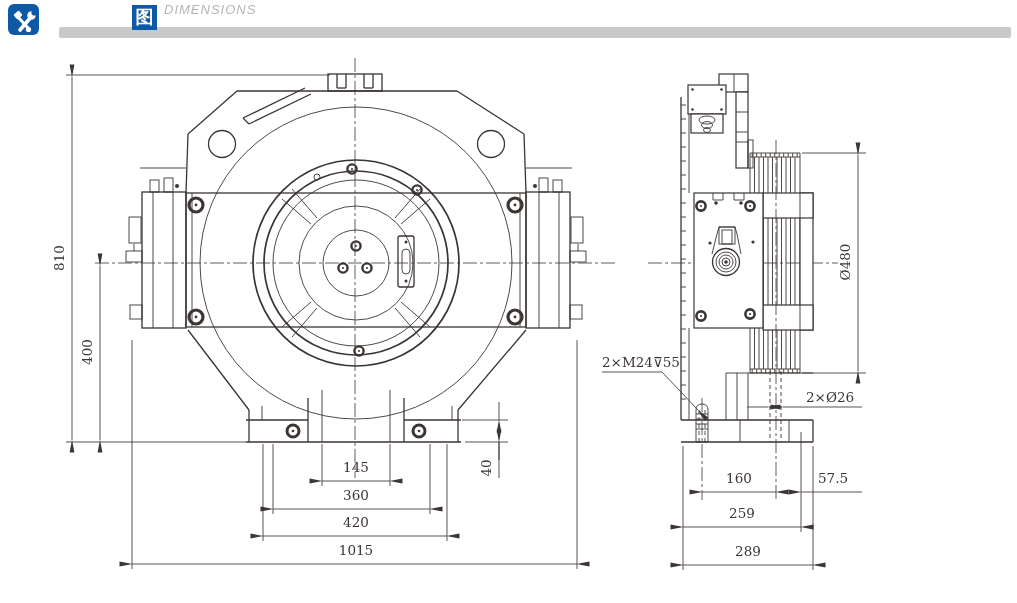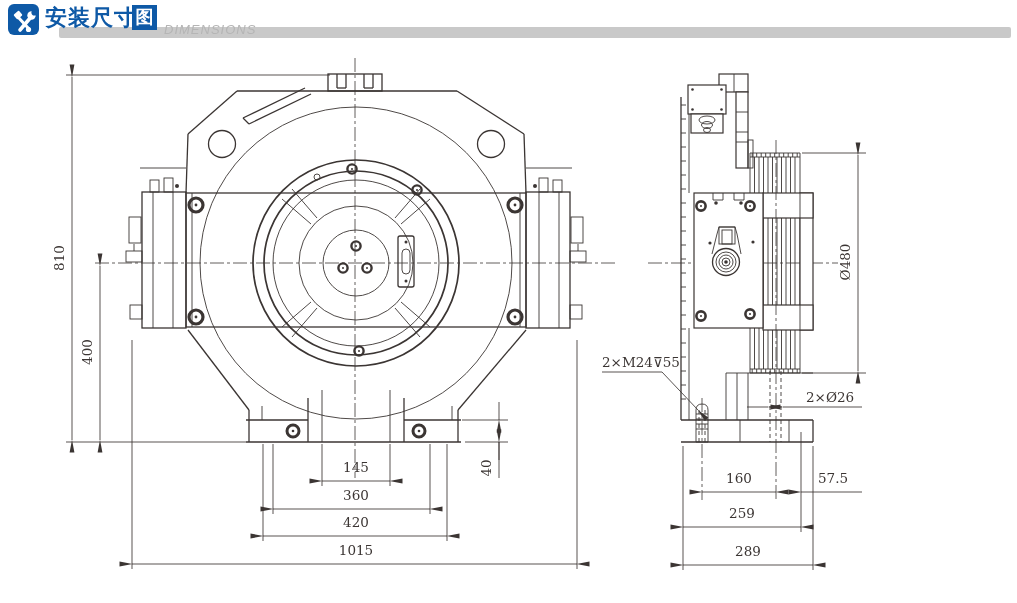--- a/index.html
+++ b/index.html
@@ -5,21 +5,21 @@
   html,body{margin:0;padding:0;background:#ffffff;}
   #page{position:relative;width:1017px;height:603px;background:#fff;overflow:hidden;
         font-family:"Liberation Sans", sans-serif;}
   
   .hdr-bar{position:absolute;left:59px;top:27px;width:952px;height:11px;background:#c9c9c9;border-radius:2px;}
   .hdr-icon{position:absolute;left:8px;top:4px;width:31px;height:31px;}
   .hdr-title{position:absolute;left:45px;top:3px;font-size:22px;font-weight:bold;color:#0e59a6;
              letter-spacing:1px;white-space:nowrap;}
   .hdr-title-box{position:absolute;left:132px;top:5px;width:25px;height:25px;background:#0e59a6;
              color:#ffffff;font-size:18px;font-weight:bold;text-align:center;line-height:25px;}
-  .hdr-sub{position:absolute;left:164px;top:22px;font-size:13px;font-style:italic;color:#b5b5b5;
+  .hdr-sub{position:absolute;left:164px;top:2px;font-size:13px;font-style:italic;color:#b5b5b5;
              letter-spacing:1px;}
   
   svg text{font-family:"DejaVu Serif","Liberation Serif",serif;fill:#3b3533;}
   .dimtxt{font-size:13.5px;}
   .outl{stroke:#3b3533;fill:none;stroke-width:1.3;}
   .thin{stroke:#3b3533;fill:none;stroke-width:0.9;}
   .thick{stroke:#3b3533;fill:none;stroke-width:1.7;}
   .cl{stroke:#3b3533;fill:none;stroke-width:0.8;stroke-dasharray:14 3 3 3;}
   .hid{stroke:#3b3533;fill:none;stroke-width:0.9;stroke-dasharray:4 3;}
   .dim{stroke:#3b3533;fill:none;stroke-width:0.85;}
@@ -40,21 +40,20 @@
         <line x1="12" y1="26" x2="23" y2="13" stroke-width="3.6"></line>
         <circle cx="23.5" cy="11.5" r="4.2" fill="#ffffff" stroke="none"></circle>
         <circle cx="26.5" cy="8.5" r="3.1" fill="#0e59a6" stroke="none"></circle>
         <line x1="21" y1="25" x2="10" y2="13" stroke-width="3"></line>
         <rect x="6.5" y="8" width="7" height="6" rx="1" fill="#ffffff" stroke="none" transform="rotate(-40 10 11)"></rect>
         <circle cx="20.5" cy="25.5" r="2.6" fill="#ffffff" stroke="none"></circle>
       </g>
     </svg>
   </div>
 
-  <div class="hdr-title">安装尺寸</div>
   <div class="hdr-title-box">图</div>
   <div class="hdr-sub">DIMENSIONS</div>
 
   <svg width="1017" height="603" viewBox="0 0 1017 603" style="position:absolute;left:0;top:0;">
     <defs>
       <marker id="ae" markerUnits="userSpaceOnUse" markerWidth="16" markerHeight="8" refX="0.5" refY="0" orient="auto" viewBox="-1 -4 16 8">
         <path d="M0,0 L13,2.4 L13,-2.4 Z" fill="#3b3533"></path>
       </marker>
       <marker id="as" markerUnits="userSpaceOnUse" markerWidth="16" markerHeight="8" refX="0.5" refY="0" orient="auto-start-reverse" viewBox="-1 -4 16 8">
         <path d="M0,0 L13,2.4 L13,-2.4 Z" fill="#3b3533"></path>

